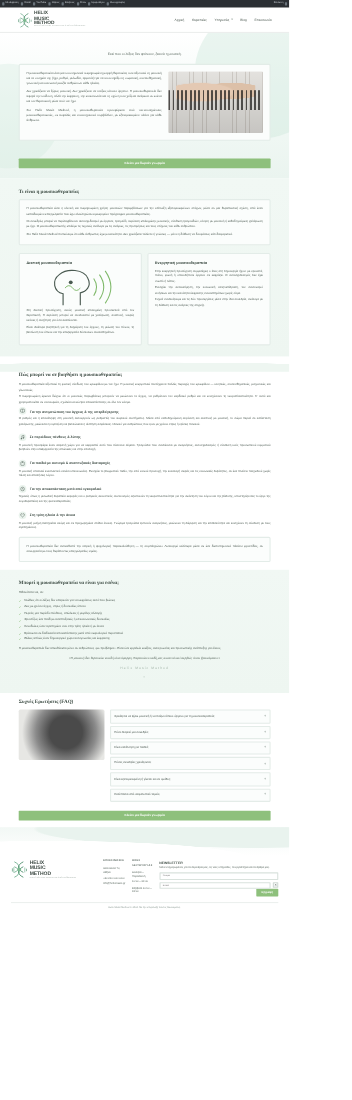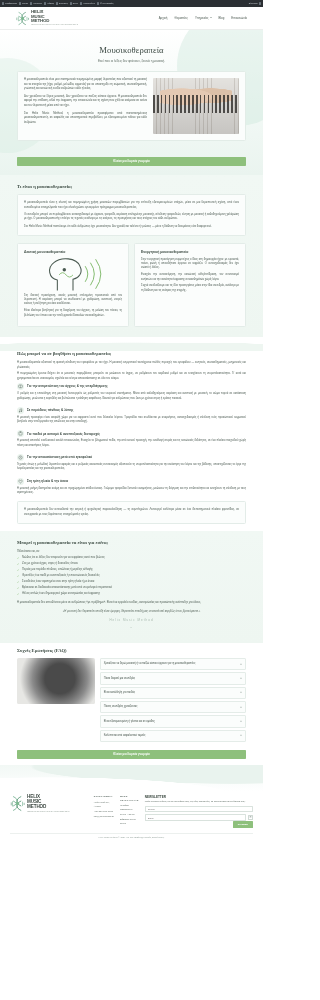--- a/index.html
+++ b/index.html
@@ -319,21 +319,20 @@
     <a>
         <span>Επικοινωνία</span>
       </a>
   </nav>
 </header>
 
 <section class="hero">
   <div class="hero-deco"></div>
   <div class="hero-deco2"></div>
   <div class="hero-inner">
-    <h1 class="page-title">Μουσικοθεραπεία</h1>
     <div class="page-sub">Εκεί που οι λέξεις δεν φτάνουν, ξεκινά η μουσική.</div>
 
     <div class="intro-card">
       <div class="intro-text">
         <p>Η μουσικοθεραπεία είναι μια επιστημονικά τεκμηριωμένη μορφή θεραπείας που αξιοποιεί τη μουσική και τα στοιχεία της (ήχο, ρυθμό, μελωδία, αρμονία) για να υποστηρίξει τη σωματική, συναισθηματική, γνωστική και κοινωνική ευεξία ανθρώπων κάθε ηλικίας.</p>
         <p>Δεν χρειάζεται να ξέρεις μουσική. Δεν χρειάζεται να παίζεις κάποιο όργανο. Η μουσικοθεραπεία δεν αφορά την επίδοση, αλλά την έκφραση, την επικοινωνία και τη σχέση που χτίζεται ανάμεσα σε εσένα και τον θεραπευτή μέσα από τον ήχο.</p>
         <p>Στο Helix Music Method, η μουσικοθεραπεία προσφέρεται από πιστοποιημένους μουσικοθεραπευτές, σε ασφαλές και υποστηρικτικό περιβάλλον, με εξατομικευμένο πλάνο για κάθε άνθρωπο.</p>
       </div>
       <div class="intro-media">
         <div class="piano-img">

